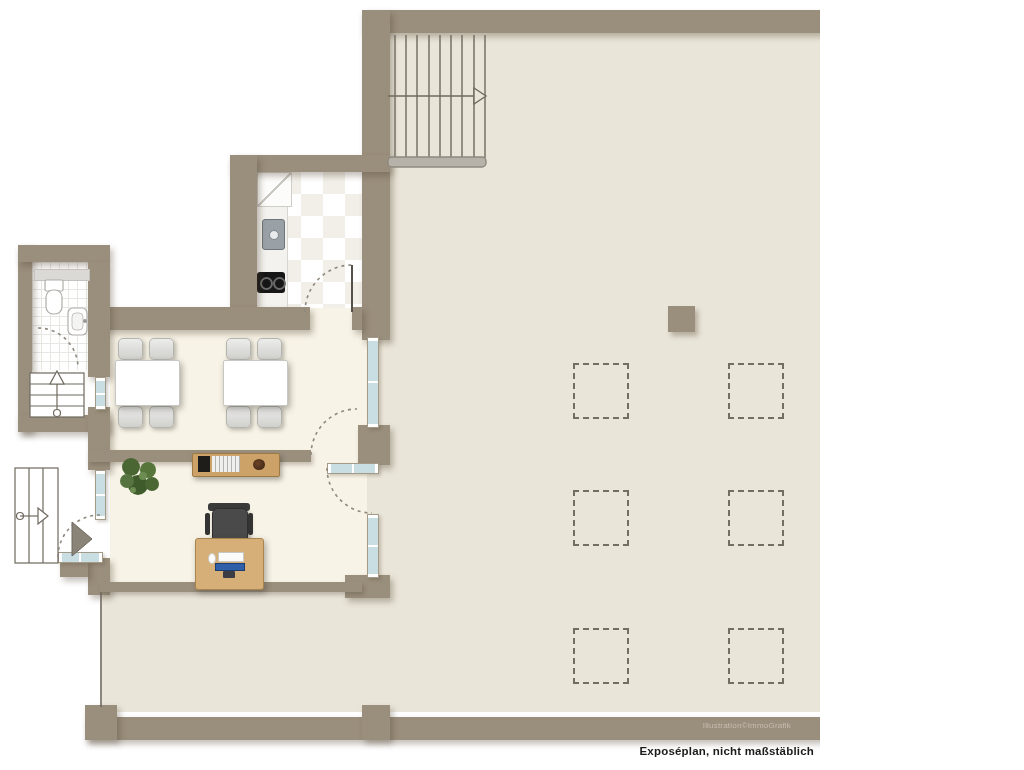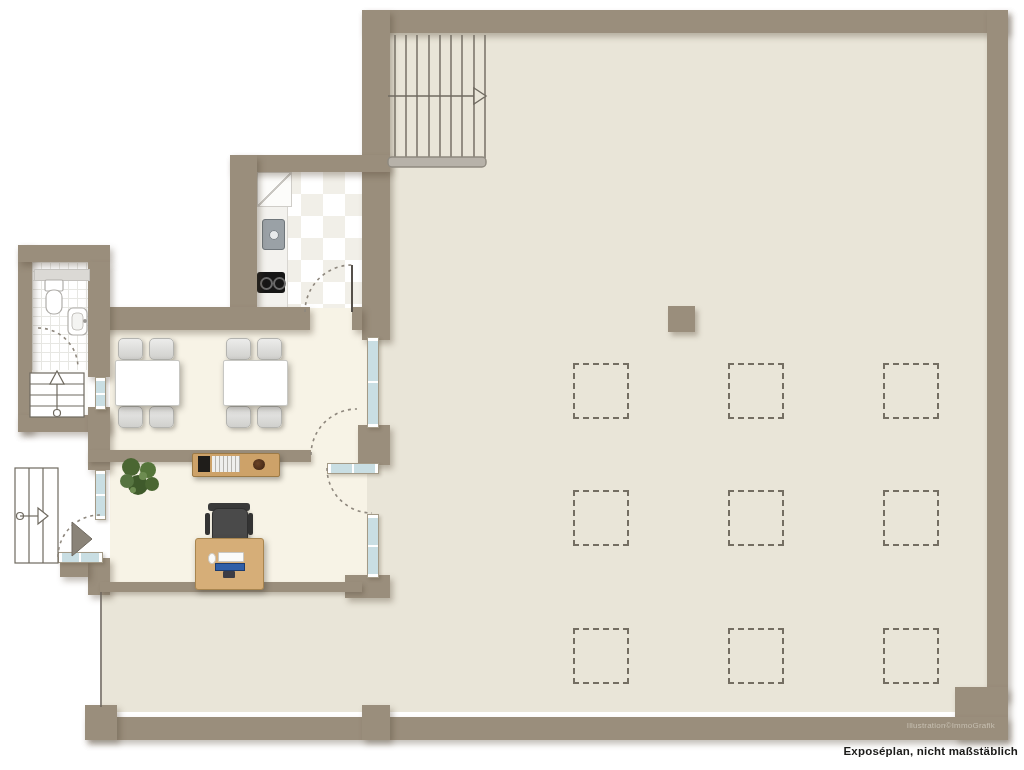--- a/index.html
+++ b/index.html
@@ -1,16 +1,16 @@
 <!DOCTYPE html>
 <html><head>
 <meta charset="utf-8">
 <style>
   html,body{margin:0;padding:0;background:#ffffff;font-family:"Liberation Sans",sans-serif;}
-  #canvas{position:relative;width:1024px;height:770px;background:#ffffff;overflow:hidden;}
+  #canvas{position:relative;width:820px;height:770px;background:#ffffff;overflow:hidden;}
   .abs{position:absolute;}
   .wall{position:absolute;background:#9a8e7c;box-shadow:3px 4px 6px rgba(82,70,52,.35);}
   .floor{position:absolute;}
   .floor-hall{background:#e9e5d8;}
   .floor-room{background:#f7f3e6;}
   .floor-white{background:#fdfdfb;}
   .tiles{background-color:#ffffff;background-image:linear-gradient(#e7e7e3 1px,transparent 1px),linear-gradient(90deg,#e7e7e3 1px,transparent 1px);background-size:9px 9px;}
   .checker{background:repeating-conic-gradient(#f1efe8 0% 25%, #ffffff 0% 50%);background-size:44px 44px;}
   .win-v{position:absolute;border:1px solid #a39a87;background:linear-gradient(to bottom,#ffffff 0 3px,#c9dee3 3px calc(50% - 1px),#ffffff calc(50% - 1px) calc(50% + 1px),#c9dee3 calc(50% + 1px) calc(100% - 3px),#ffffff calc(100% - 3px));box-shadow:2px 2px 3px rgba(82,70,52,.25);}
   .win-h{position:absolute;border:1px solid #a39a87;background:linear-gradient(to right,#ffffff 0 3px,#c9dee3 3px calc(50% - 1px),#ffffff calc(50% - 1px) calc(50% + 1px),#c9dee3 calc(50% + 1px) calc(100% - 3px),#ffffff calc(100% - 3px));box-shadow:2px 2px 3px rgba(82,70,52,.25);}

